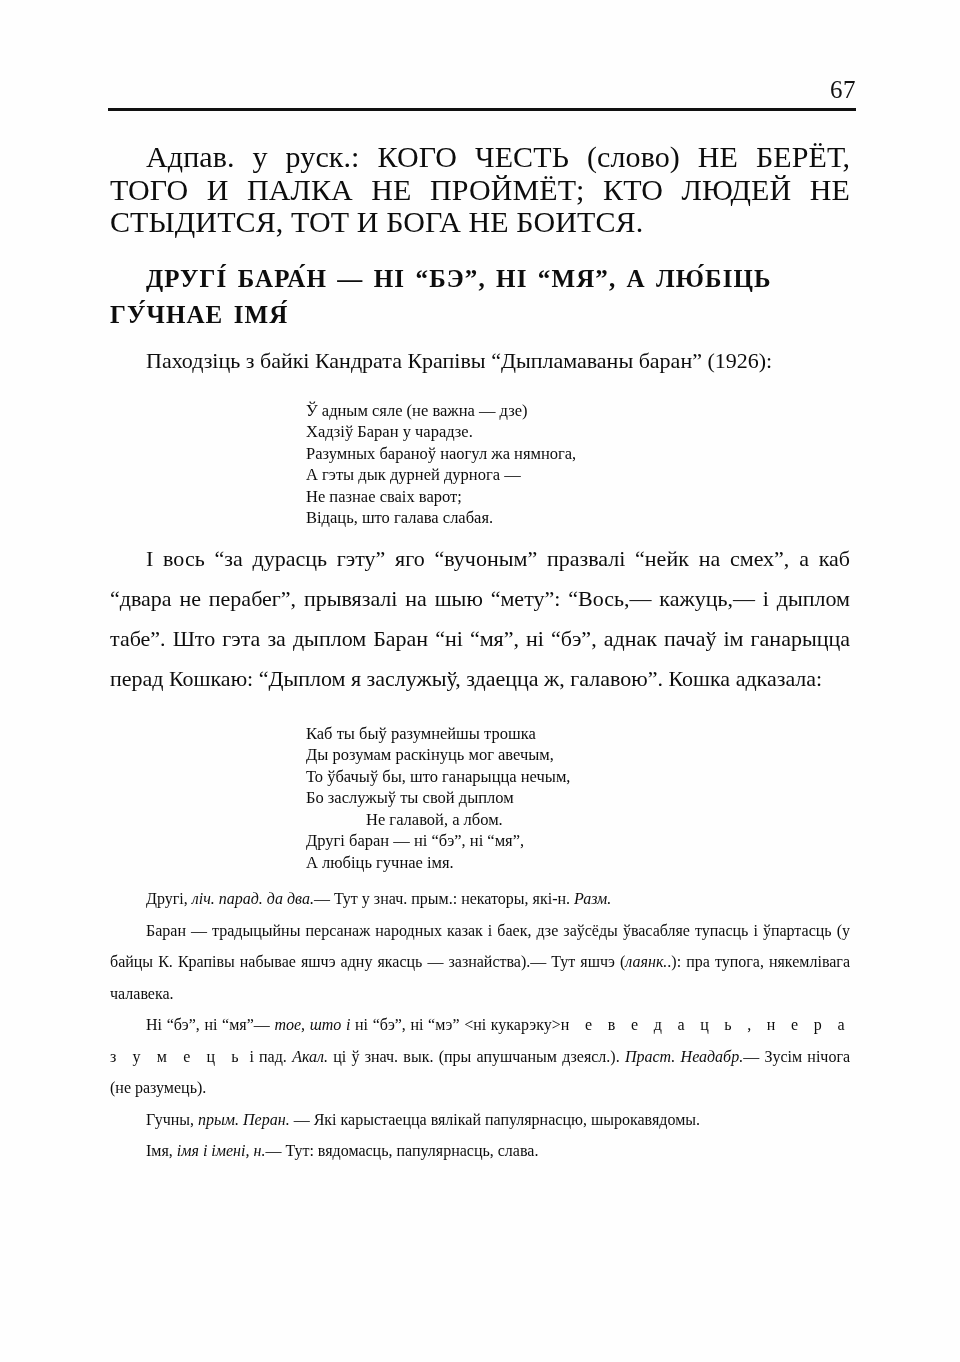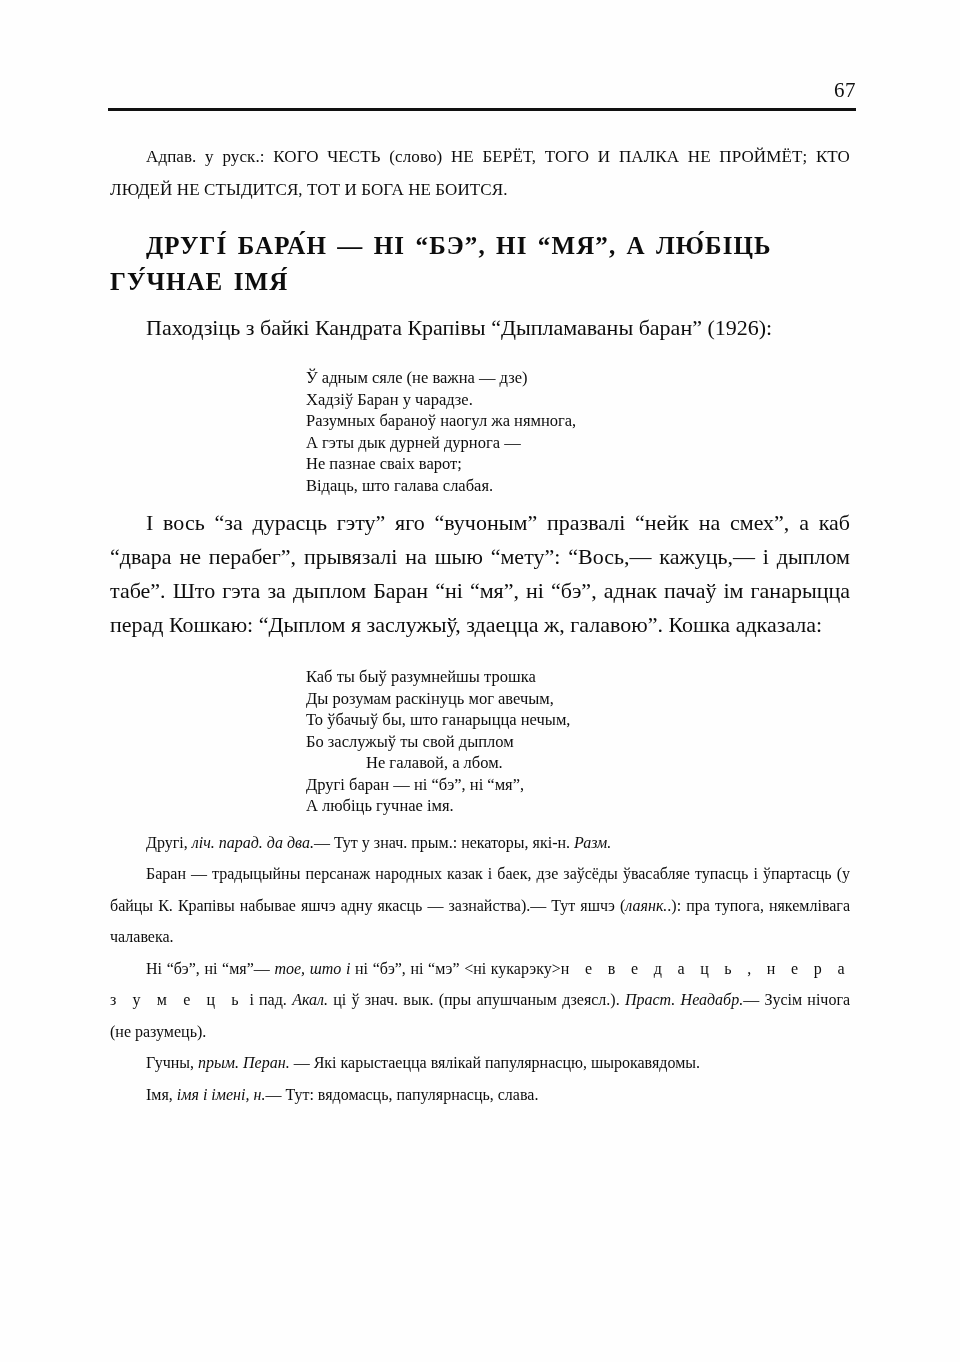--- a/index.html
+++ b/index.html
@@ -28,21 +28,21 @@
   
   .header {
     position: absolute;
     left: 108px;
     top: 78px;
     width: 748px;
   }
   .folio {
     text-align: right;
     font-family: "Liberation Serif", "DejaVu Serif", serif;
-    font-size: 21px;
+    font-size: 25px;
     line-height: 24px;
     letter-spacing: 0.5px;
     color: #111;
   }
   .rule {
     margin-top: 6px;
     height: 3px;
     background: #111;
     width: 100%;
   }
@@ -56,21 +56,21 @@
   }
 
   p {
     margin: 0;
     text-align: justify;
     text-justify: inter-word;
   }
 
   
   .equiv {
-    font-size: 17px;
+    font-size: 30px;
     line-height: 32.5px;
     text-indent: 36px;
     margin-bottom: 14px;
     letter-spacing: 0.1px;
   }
   .equiv .caps {
     
   }
 
   
@@ -108,21 +108,21 @@
   .verse .line {
     white-space: pre;
     display: block;
   }
   .verse .line.center-ish {
     padding-left: 60px;
   }
 
   .prose {
     font-size: 22px;
-    line-height: 34px;
+    line-height: 40px;
     text-indent: 36px;
     margin-bottom: 16px;
   }
 
   .gloss {
     font-size: 16px;
     line-height: 31.5px;
     text-indent: 36px;
   }
 

